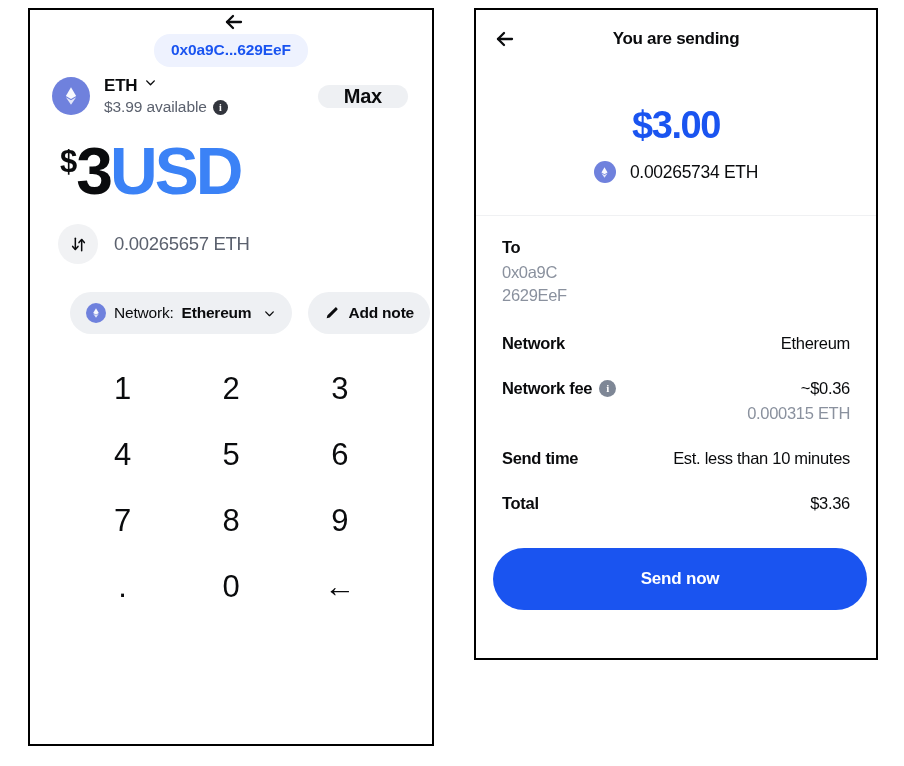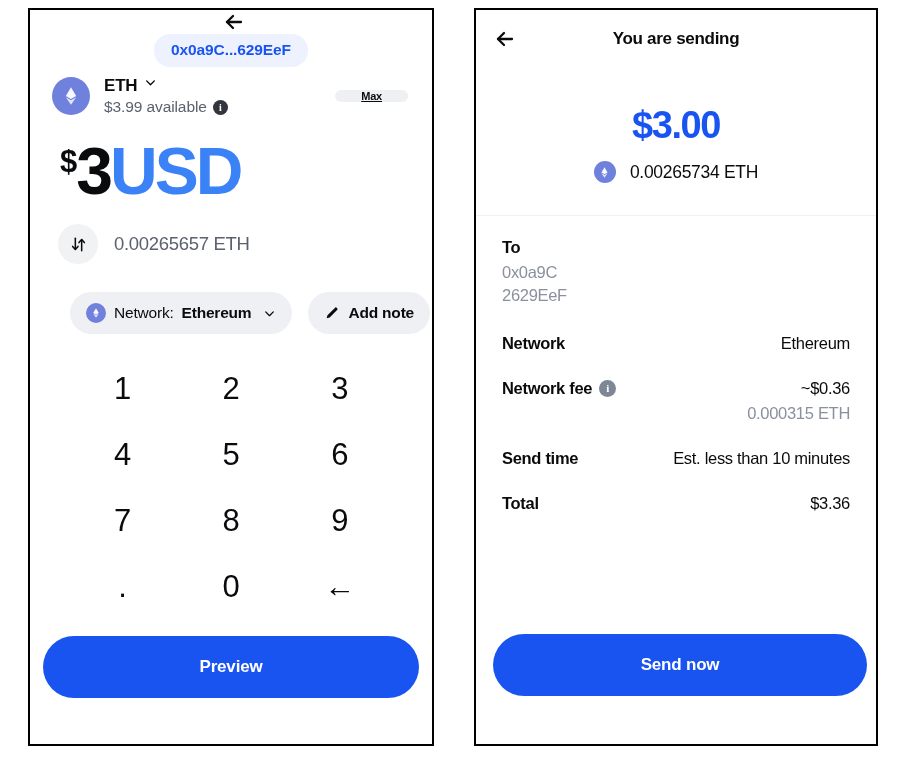--- a/index.html
+++ b/index.html
@@ -20,21 +20,21 @@
   }
 
   
   .panel {
     position: absolute;
     background: #ffffff;
     border: 2px solid #000000;
     overflow: hidden;
   }
   .panel-left  { left: 28px;  top: 8px; width: 406px; height: 738px; }
-  .panel-right { left: 474px; top: 8px; width: 404px; height: 738px; }
+  .panel-right { left: 474px; top: 8px; width: 404px; height: 652px; }
 
   
   .l-header {
     position: relative;
     height: 56px;
     display: flex;
     align-items: center;
     flex-direction: column;
   }
   .back-arrow {
@@ -77,29 +77,28 @@
     letter-spacing: -0.2px;
   }
   .asset-avail {
     display: flex; align-items: center; gap: 6px;
     font-size: 15.5px; color: #5b616e;
     margin-top: 2px; letter-spacing: -0.1px;
   }
   .max-btn {
     background: #eef0f3;
     color: #0a0b0d;
-    font-size: 11px;
+    font-size: 20px;
     font-weight: bold;
     border: none;
     border-radius: 22px;
     padding: 0 26px;
     cursor: pointer;
     font-family: inherit;
     letter-spacing: -0.2px;
-    text-decoration: underline;
   }
 
   
   .amount-wrap {
     display: flex;
     align-items: flex-start;
     padding: 22px 0 0 30px;
     line-height: 1;
   }
   .amt-currency {
@@ -417,21 +416,20 @@
       <button class="key">5</button>
       <button class="key">6</button>
       <button class="key">7</button>
       <button class="key">8</button>
       <button class="key">9</button>
       <button class="key key-dot">.</button>
       <button class="key">0</button>
       <button class="key">←</button>
     </div>
 
-    <button class="cta">Preview</button>
   </div>
 
   <div class="panel panel-right">
 
     <div class="r-header">
       <div class="back-arrow">
         <svg width="24" height="24" viewBox="0 0 24 24" fill="none">
           <path d="M19 12H5" stroke="#0a0b0d" stroke-width="2.3" stroke-linecap="round"></path>
           <path d="M11 6L5 12L11 18" stroke="#0a0b0d" stroke-width="2.3" stroke-linecap="round" stroke-linejoin="round"></path>
         </svg>

